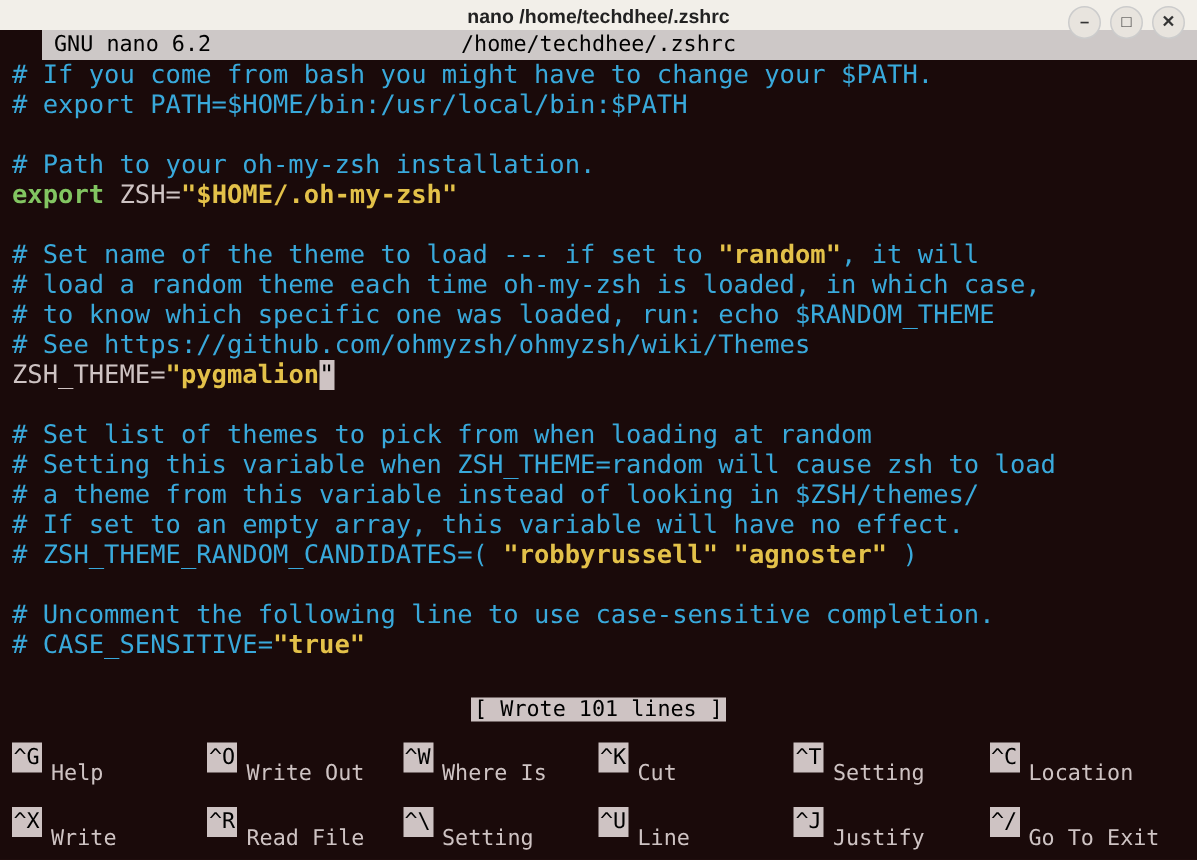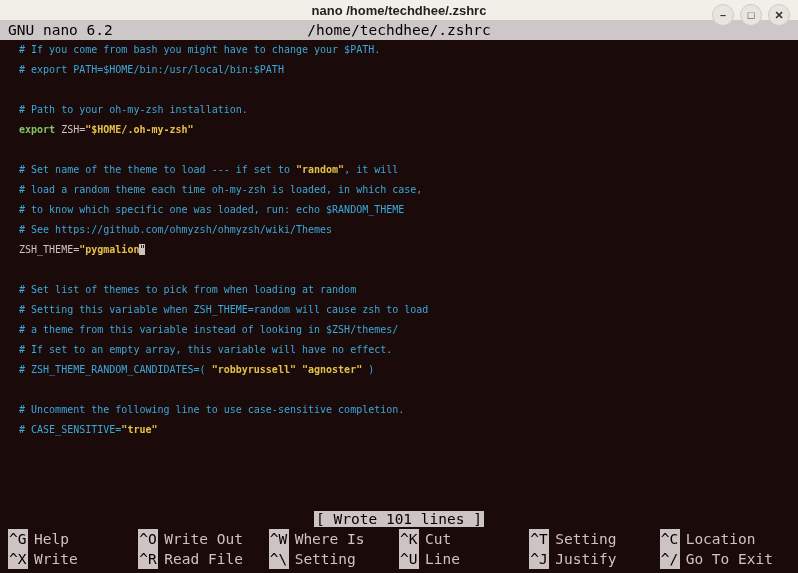--- a/index.html
+++ b/index.html
@@ -56,31 +56,31 @@
     background: #1a0a0a;
   }
   .header-bar {
     background: #cdc8c7;
     color: #000;
     display: flex;
     font-family: monospace;
     font-size: 14.5px;
     line-height: 20px;
     padding: 0 4px;
+    margin-left: 28px;
   }
   .header-left { margin-right: auto; padding-left: 4px; }
   .header-center { position: absolute; left: 50%; transform: translateX(-50%); }
   .editor-body {
     padding: 0 8px;
     white-space: pre-wrap;
     line-height: 20px;
     font-family: monospace;
-    font-size: 10px;
+    font-size: 17px;
     flex: 1;
-    margin-left: 11px;
   }
   .c-comment { color: #39a9db; }
   .c-keyword { color: #82c561; font-weight: bold; }
   .c-var { color: #cec3c3; }
   .c-string { color: #e3c149; font-weight: bold; }
   .c-eq { color: #cec3c3; }
   .cursor {
     background: #cec3c3;
     color: #000;
   }
@@ -109,21 +109,21 @@
     align-items: center;
   }
   .key {
     background: #cec3c3;
     color: #000;
     padding: 0 1px;
     margin-right: 6px;
     font-weight: normal;
     min-width: 20px;
   }
-  .shortcut-label { color: #cec3c3; }
+  .shortcut-label { color: #cec3c3; margin-top: 23px; }
 </style>
 </head>
 <body>
 
 <div class="titlebar">
   <span>nano /home/techdhee/.zshrc</span>
   <div class="window-controls">
     <div class="win-btn">–</div>
     <div class="win-btn">□</div>
     <div class="win-btn">✕</div>

